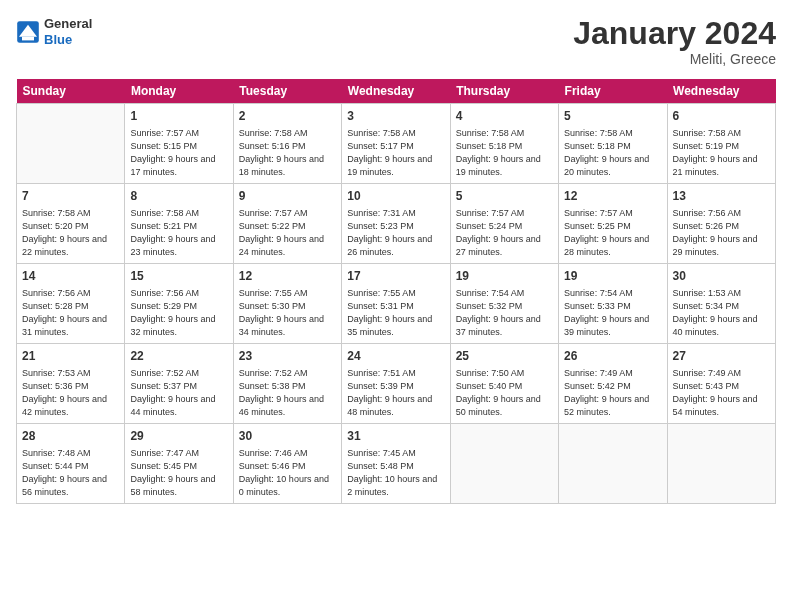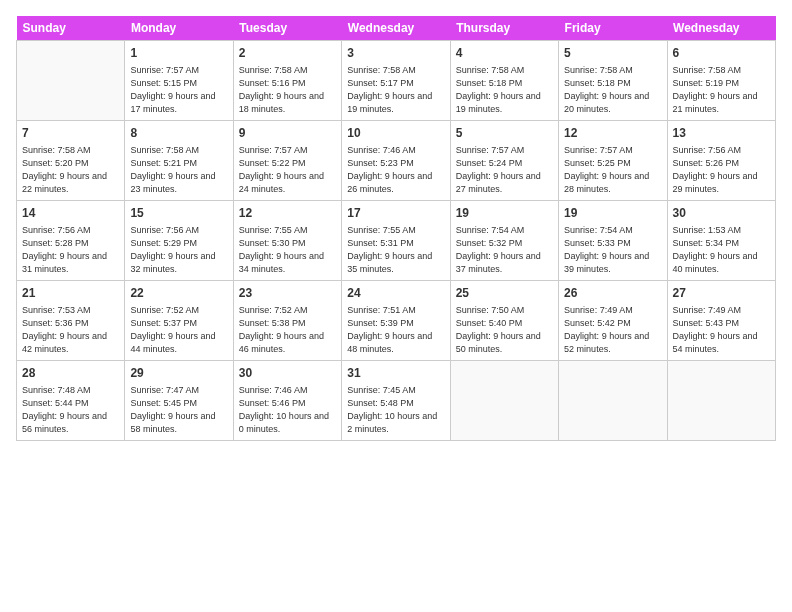--- a/index.html
+++ b/index.html
@@ -52,21 +52,21 @@
     .location {
       font-size: 14px;
       color: #555;
     }
     table {
       width: 100%;
       border-collapse: collapse;
       font-size: 10px;
     }
     thead tr th {
-      background: #d946ef;
+      background: #be185d;
       color: white;
       padding: 5px 6px;
       text-align: left;
       font-size: 12px;
       font-weight: bold;
     }
     tbody tr td {
       border: 1px solid #ccc;
       vertical-align: top;
       padding: 4px 5px;
@@ -88,20 +88,37 @@
     .day-info {
       font-size: 9px;
       line-height: 1.45;
       color: #333;
     }
   </style>
 </head>
 <body>
 
 <div class="page">
+  <div class="header">
+    <div class="logo">
+      <svg class="logo-icon" viewBox="0 0 40 40">
+        <rect x="2" y="2" width="36" height="36" rx="4" fill="#1a6bbf"></rect>
+        <polygon points="20,8 35,28 5,28" fill="white"></polygon>
+        <rect x="10" y="28" width="20" height="6" fill="white"></rect>
+      </svg>
+      <div class="logo-text">
+        <span>General</span>
+        <span>Blue</span>
+      </div>
+    </div>
+    <div class="title-block">
+      <div class="month-title">January 2024</div>
+      <div class="location">Meliti, Greece</div>
+    </div>
+  </div>
 
   <table>
     <thead>
       <tr>
       <th>Sunday</th>
           <th>Monday</th>
           <th>Tuesday</th>
           <th>Wednesday</th>
           <th>Thursday</th>
           <th>Friday</th>
@@ -171,21 +188,21 @@
           </td>
           <td>
             <span class="day-num">9</span>
             <div class="day-info">Sunrise: 7:57 AM
 Sunset: 5:22 PM
 Daylight: 9 hours
 and 24 minutes.</div>
           </td>
           <td>
             <span class="day-num">10</span>
-            <div class="day-info">Sunrise: 7:46 AM
+            <div class="day-info">Sunrise: 7:31 AM
 Sunset: 5:23 PM
 Daylight: 9 hours
 and 26 minutes.</div>
           </td>
           <td>
             <span class="day-num">5</span>
             <div class="day-info">Sunrise: 7:57 AM
 Sunset: 5:24 PM
 Daylight: 9 hours
 and 27 minutes.</div>

